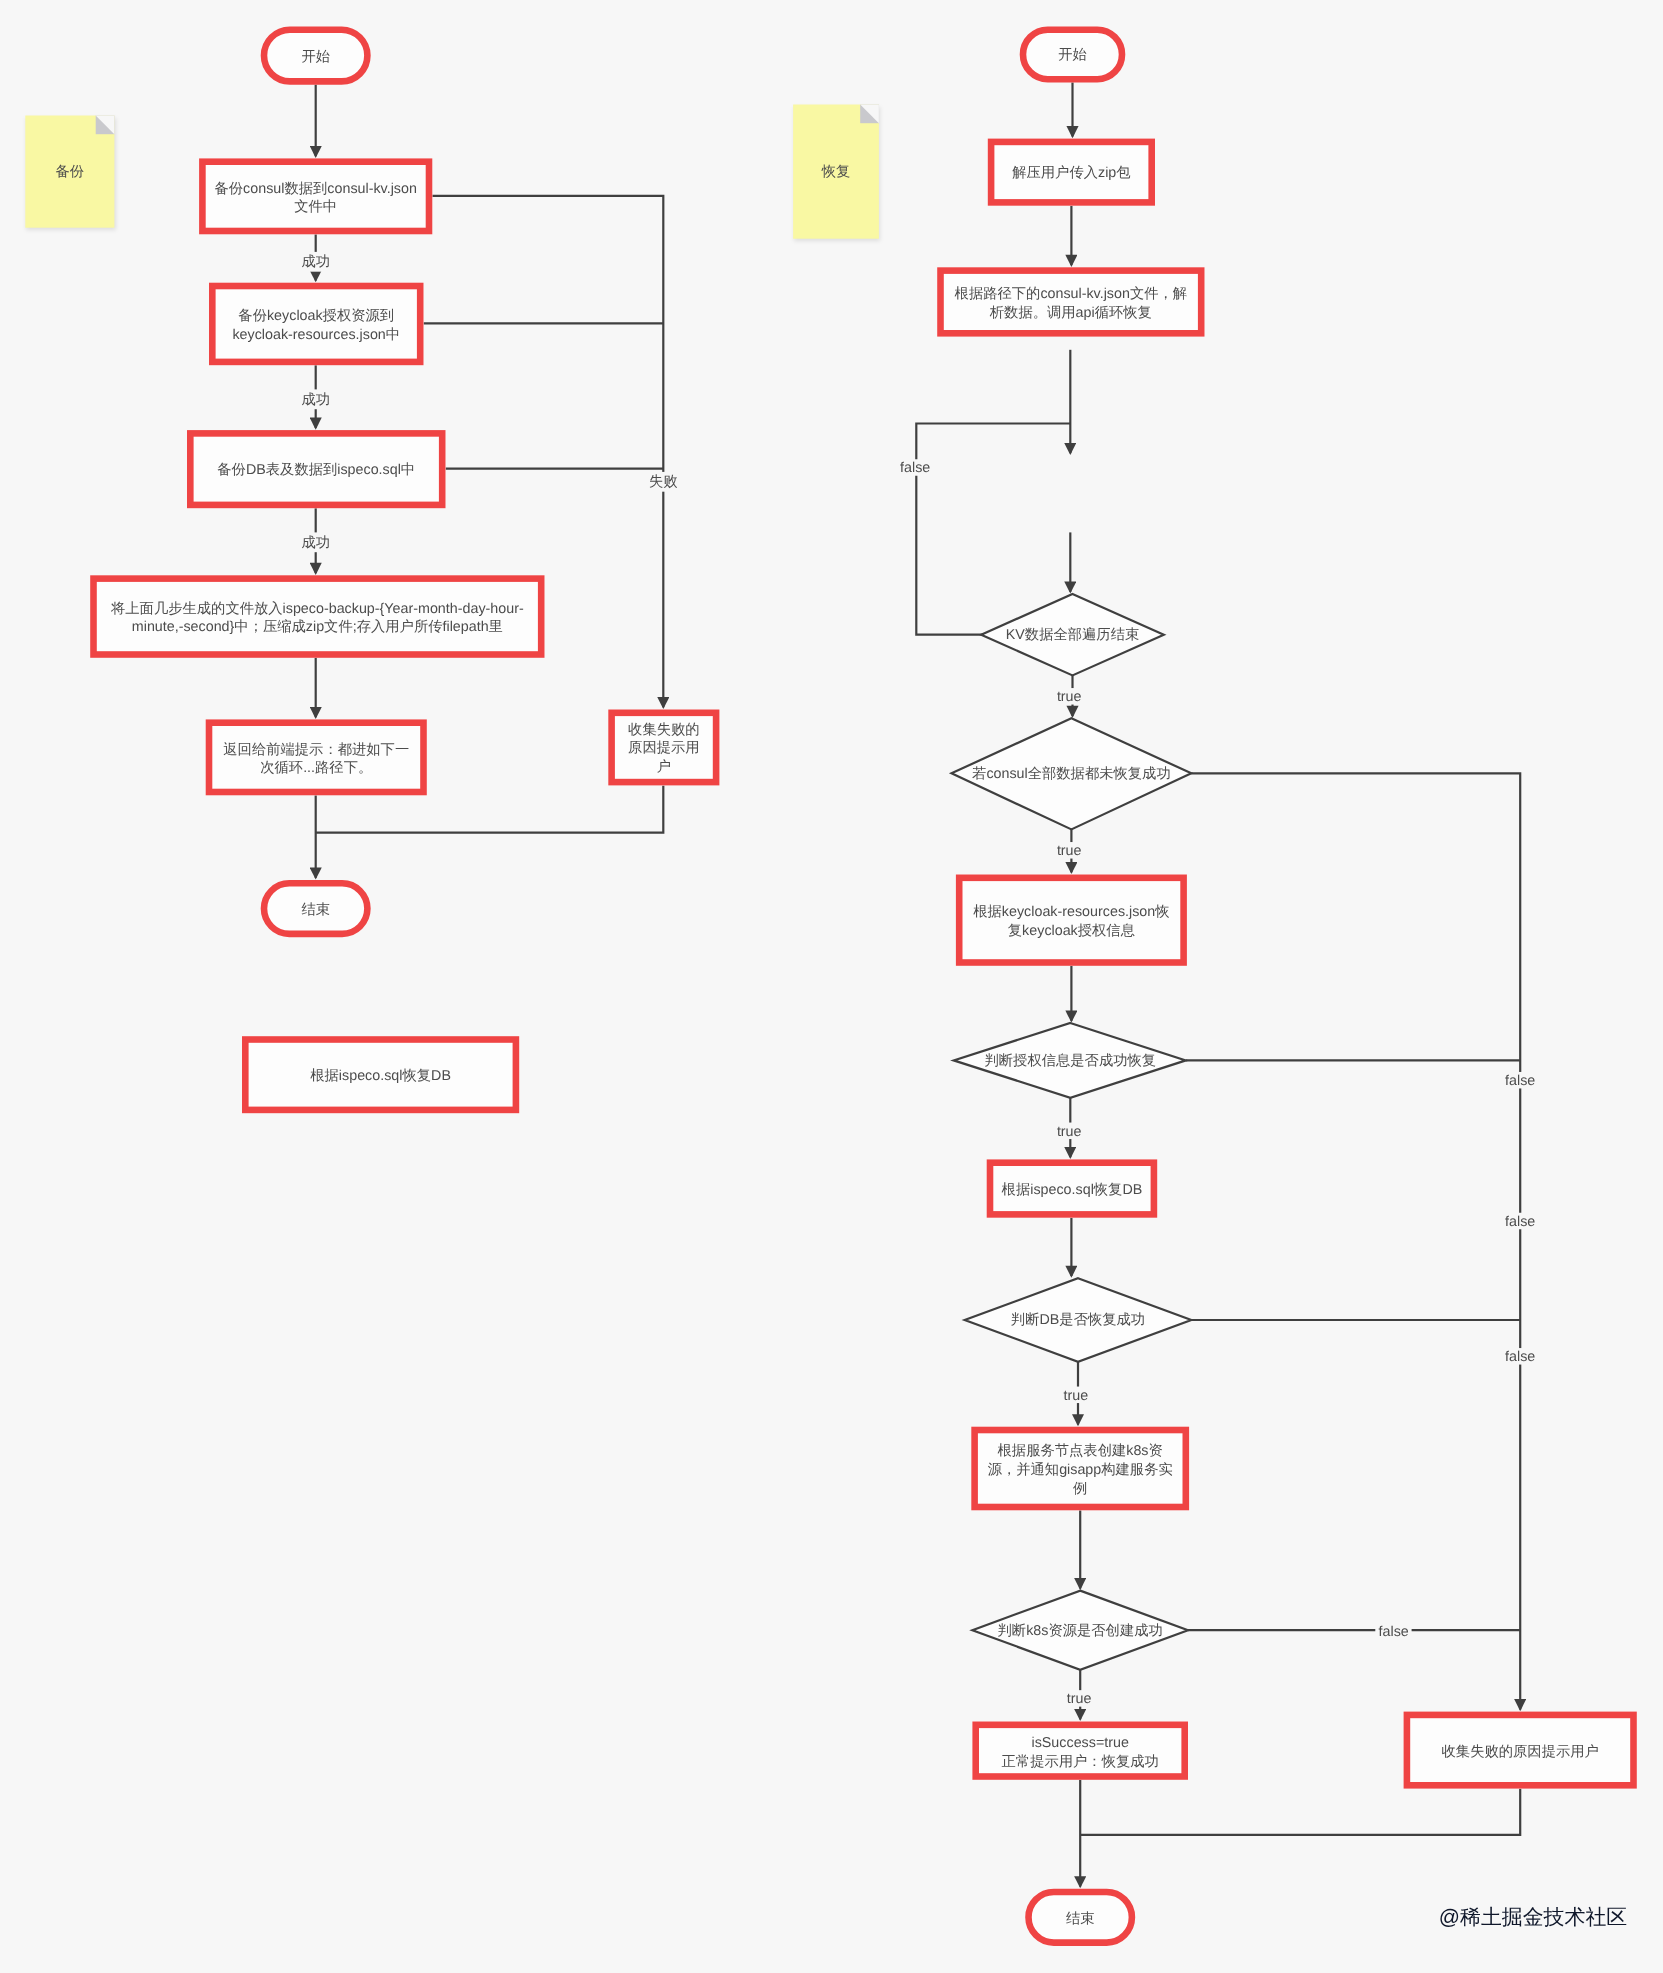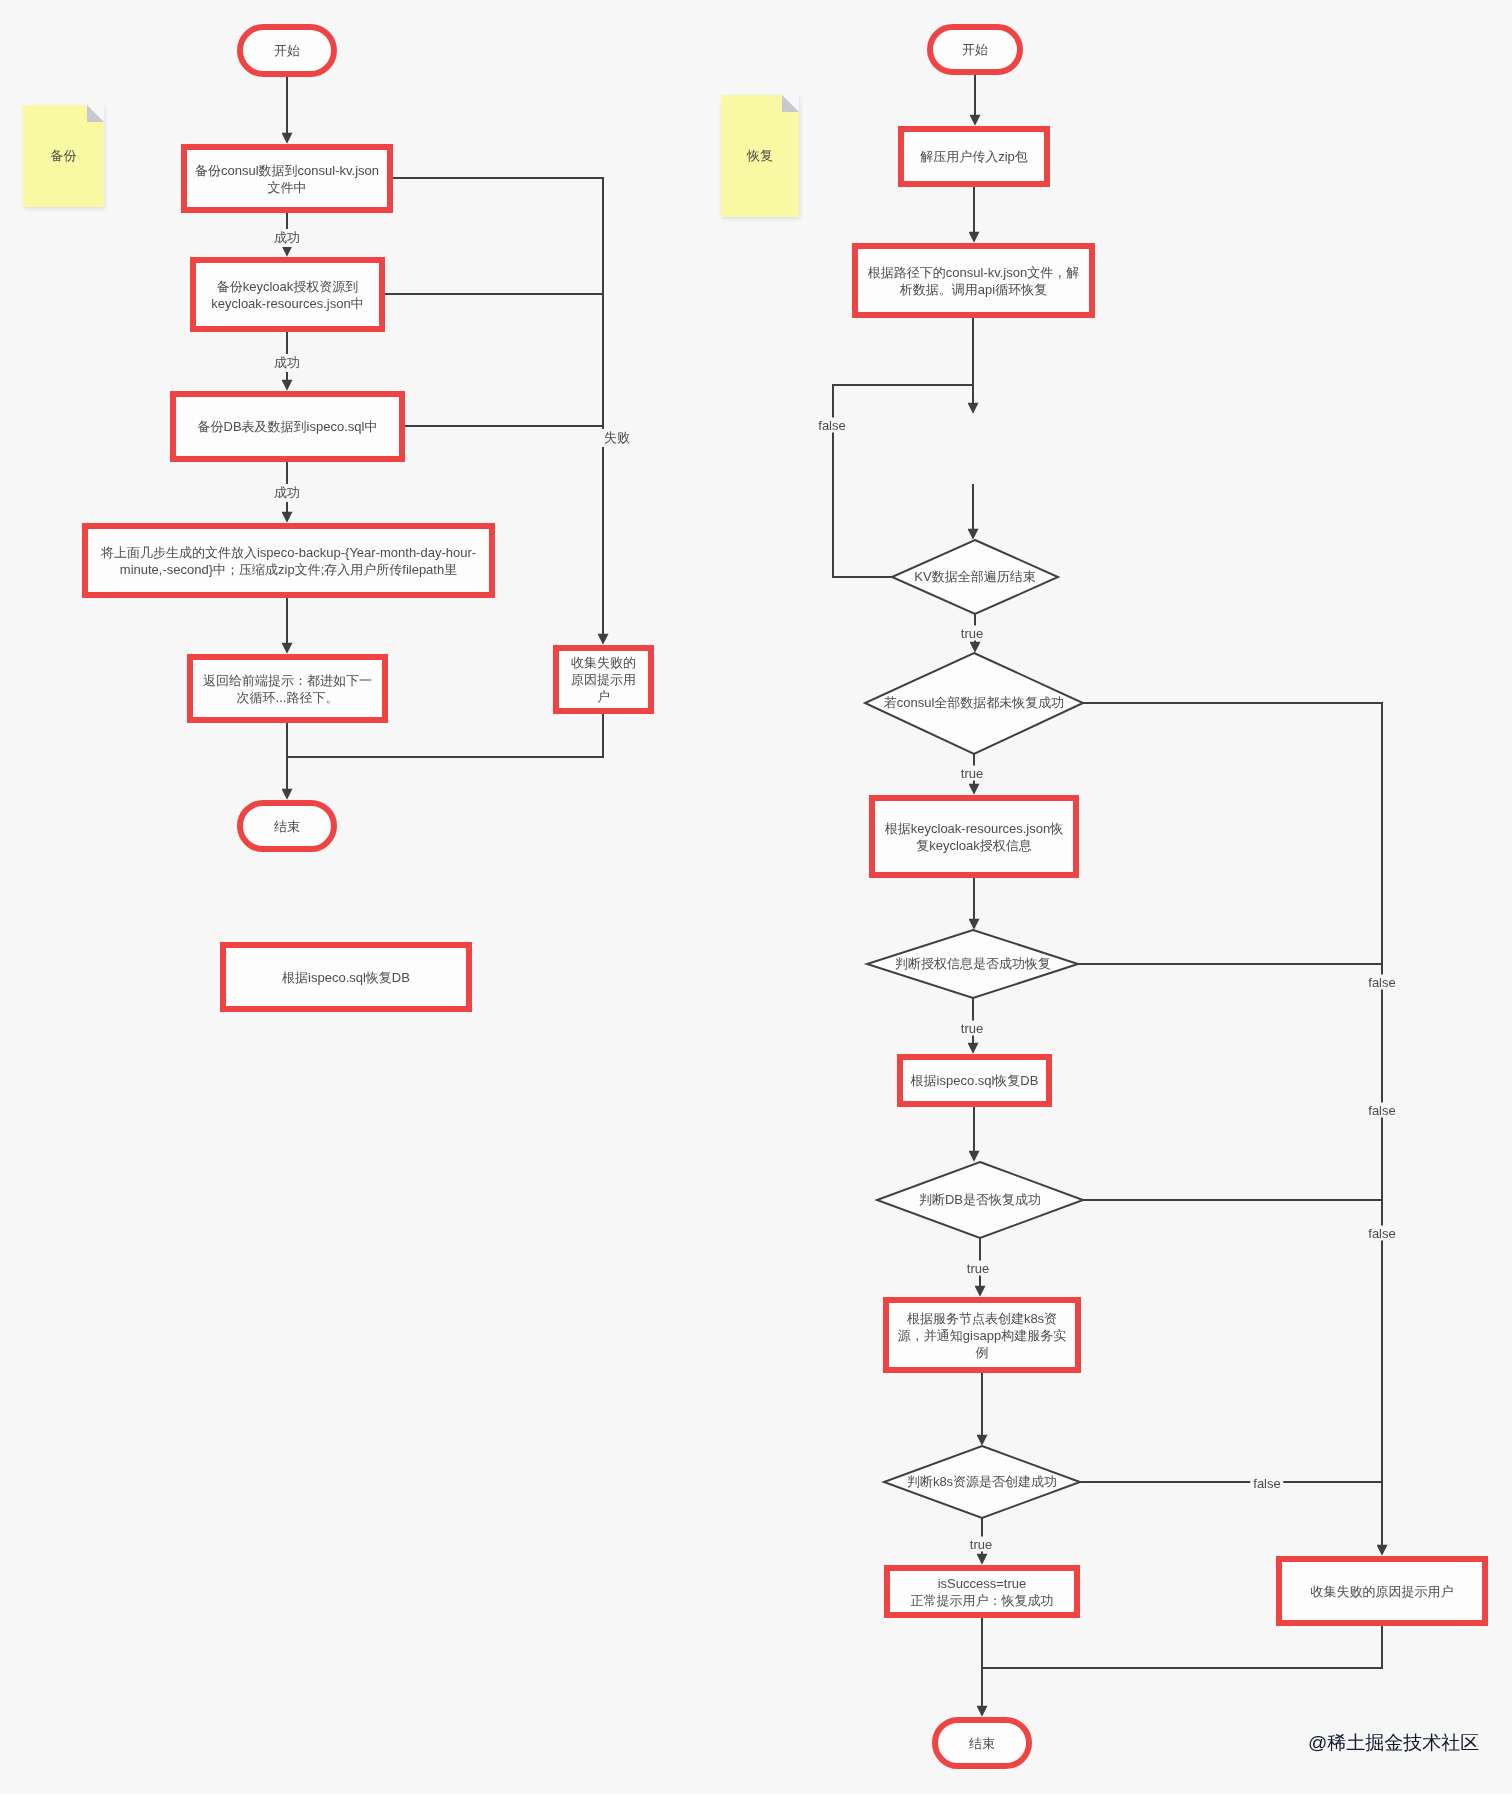--- a/index.html
+++ b/index.html
@@ -169,35 +169,35 @@
     <span>结束</span>
   </div>
 
   <div class="box" style="left:220px; top:942px; width:252px; height:70px;">
     <span>根据ispeco.sql恢复DB</span>
   </div>
 
   <div class="lbl" style="left:287px; top:238px;">成功</div>
   <div class="lbl" style="left:287px; top:363px;">成功</div>
   <div class="lbl" style="left:287px; top:493px;">成功</div>
-  <div class="lbl" style="left:617px; top:438px;font-family:Liberation Serif, serif;">失败</div>
+  <div class="lbl" style="left:603px; top:438px;font-family:Liberation Serif, serif;">失败</div>
 
   <div class="note" style="left:721px; top:95px; width:78px; height:122px;">
     <span>恢复</span>
   </div>
 
   <div class="box oval" style="left:927px; top:24px; width:96px; height:51px;">
     <span>开始</span>
   </div>
 
   <div class="box" style="left:898px; top:126px; width:152px; height:61px;">
     <span>解压用户传入zip包</span>
   </div>
 
-  <div class="box" style="left:852px; top:243px; width:243px; height:75px;">
+  <div class="box" style="left:852px; top:243px; width:243px; height:63px;">
     <span>根据路径下的consul-kv.json文件，解析数据。调用api循环恢复</span>
   </div>
 
 
   <div class="dtext" style="left:975px; top:577px;">KV数据全部遍历结束</div>
   <div class="dtext" style="left:974px; top:703px;">若consul全部数据都未恢复成功</div>
   <div class="dtext" style="left:973px; top:964px;">判断授权信息是否成功恢复</div>
   <div class="dtext" style="left:980px; top:1200px;">判断DB是否恢复成功</div>
   <div class="dtext" style="left:982px; top:1482px;">判断k8s资源是否创建成功</div>
 

